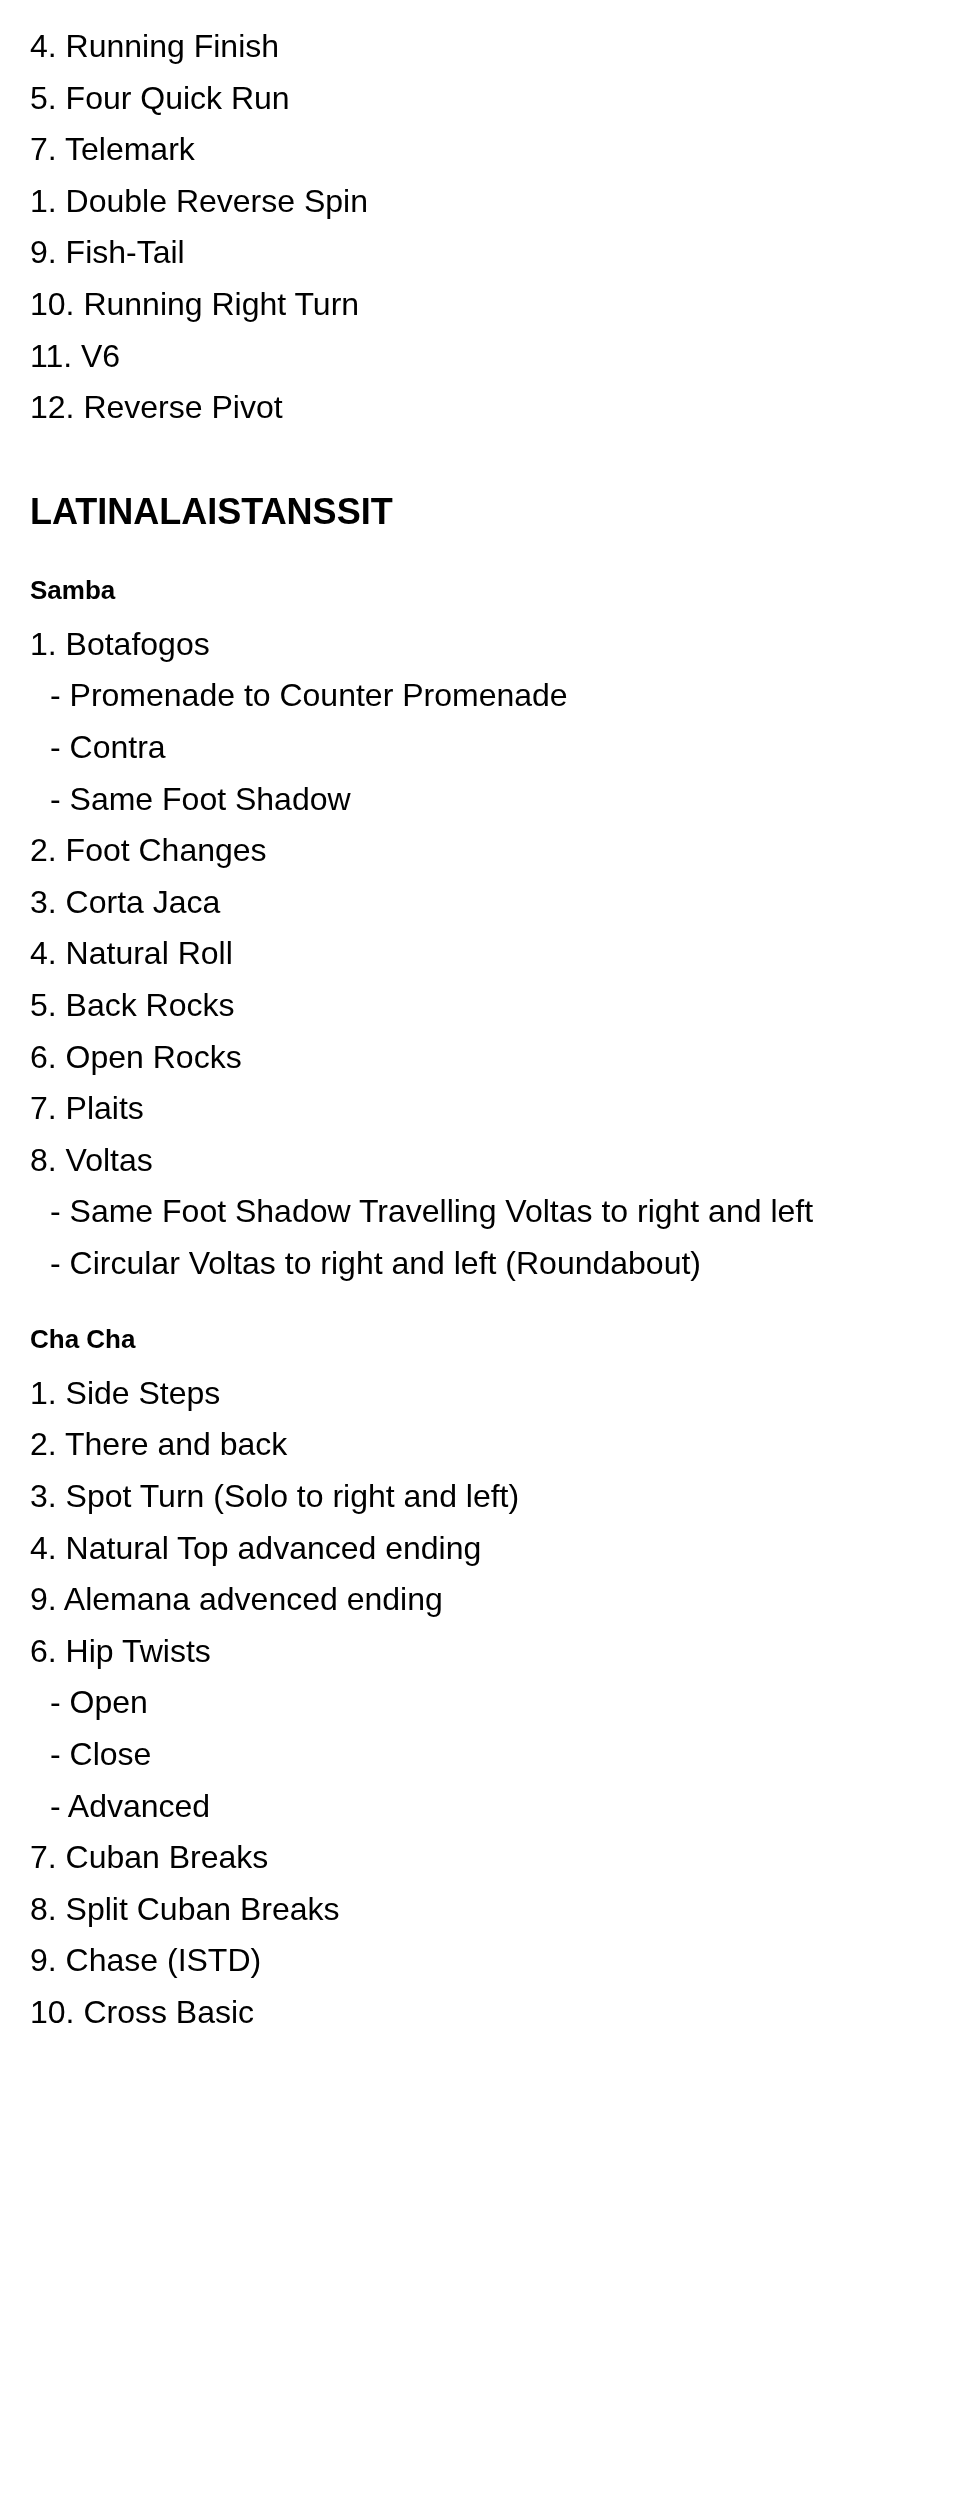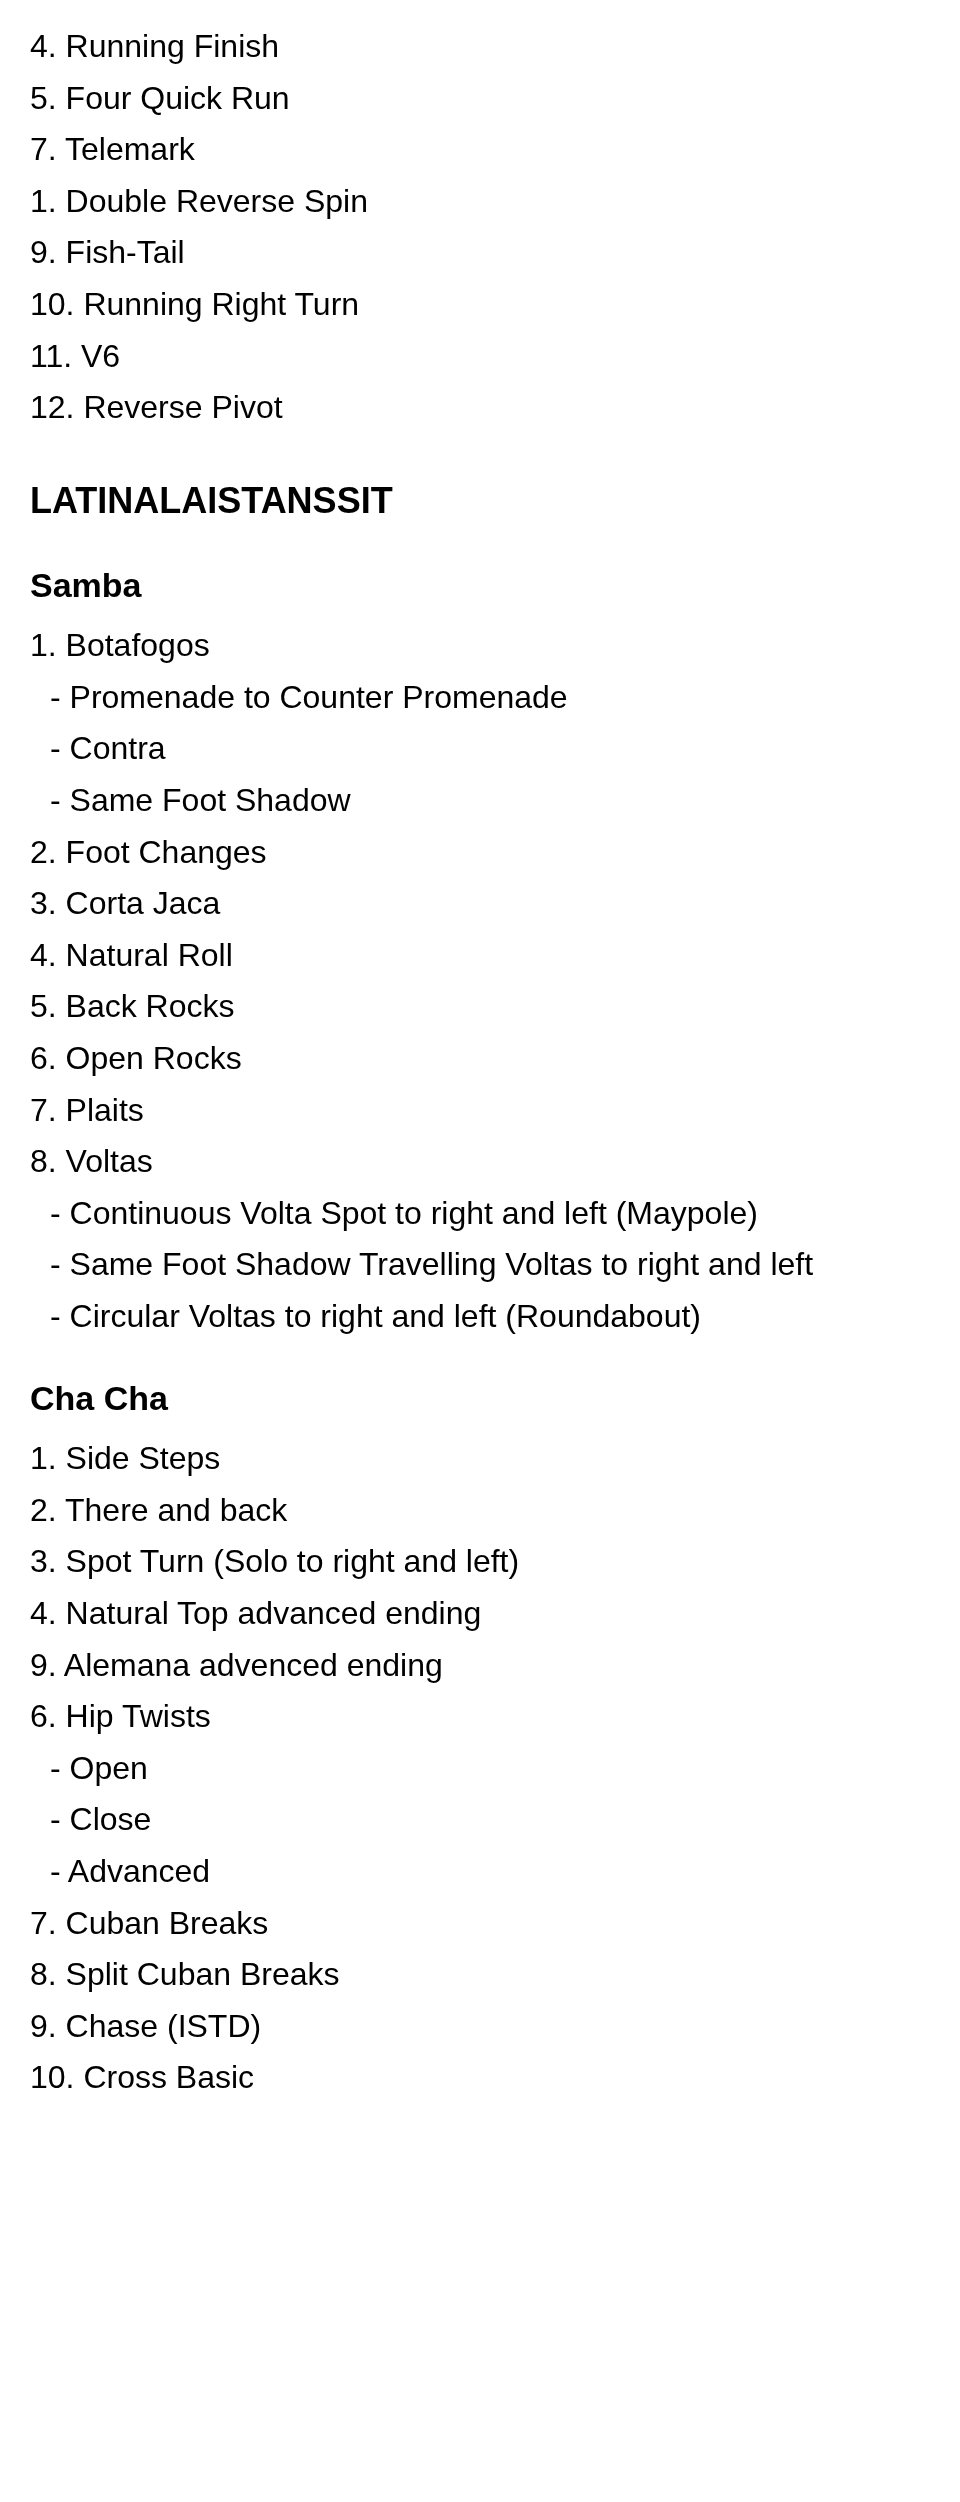--- a/index.html
+++ b/index.html
@@ -11,27 +11,27 @@
       font-family: Arial, sans-serif;
       background: #ffffff;
       color: #000000;
       width: 960px;
       padding: 20px 30px;
       font-size: 32px;
       line-height: 1.55;
     }
     .section-header {
       font-weight: bold;
-      margin-top: 40px;
+      margin-top: 51px;
       margin-bottom: 10px;
       font-size: 36px;
     }
     .sub-header {
       font-weight: bold;
-      font-size: 34px;
+      font-size: 26px;
       margin-top: 30px;
       margin-bottom: 10px;
     }
     .list-item {
       margin: 2px 0;
     }
     .sub-item {
       padding-left: 20px;
     }
   </style>
@@ -58,21 +58,20 @@
   <div class="list-item sub-item">- Promenade to Counter Promenade</div>
   <div class="list-item sub-item">- Contra</div>
   <div class="list-item sub-item">- Same Foot Shadow</div>
   <div class="list-item">2. Foot Changes</div>
   <div class="list-item">3. Corta Jaca</div>
   <div class="list-item">4. Natural Roll</div>
   <div class="list-item">5. Back Rocks</div>
   <div class="list-item">6. Open Rocks</div>
   <div class="list-item">7. Plaits</div>
   <div class="list-item">8. Voltas</div>
-  <div class="list-item sub-item">- Continuous Volta Spot to right and left (Maypole)</div>
   <div class="list-item sub-item">- Same Foot Shadow Travelling Voltas to right and left</div>
   <div class="list-item sub-item">- Circular Voltas to right and left (Roundabout)</div>
 </div>
 
 <div class="sub-header">Cha Cha</div>
 
 <div>
   <div class="list-item">1. Side Steps</div>
   <div class="list-item">2. There and back</div>
   <div class="list-item">3. Spot Turn (Solo to right and left)</div>

